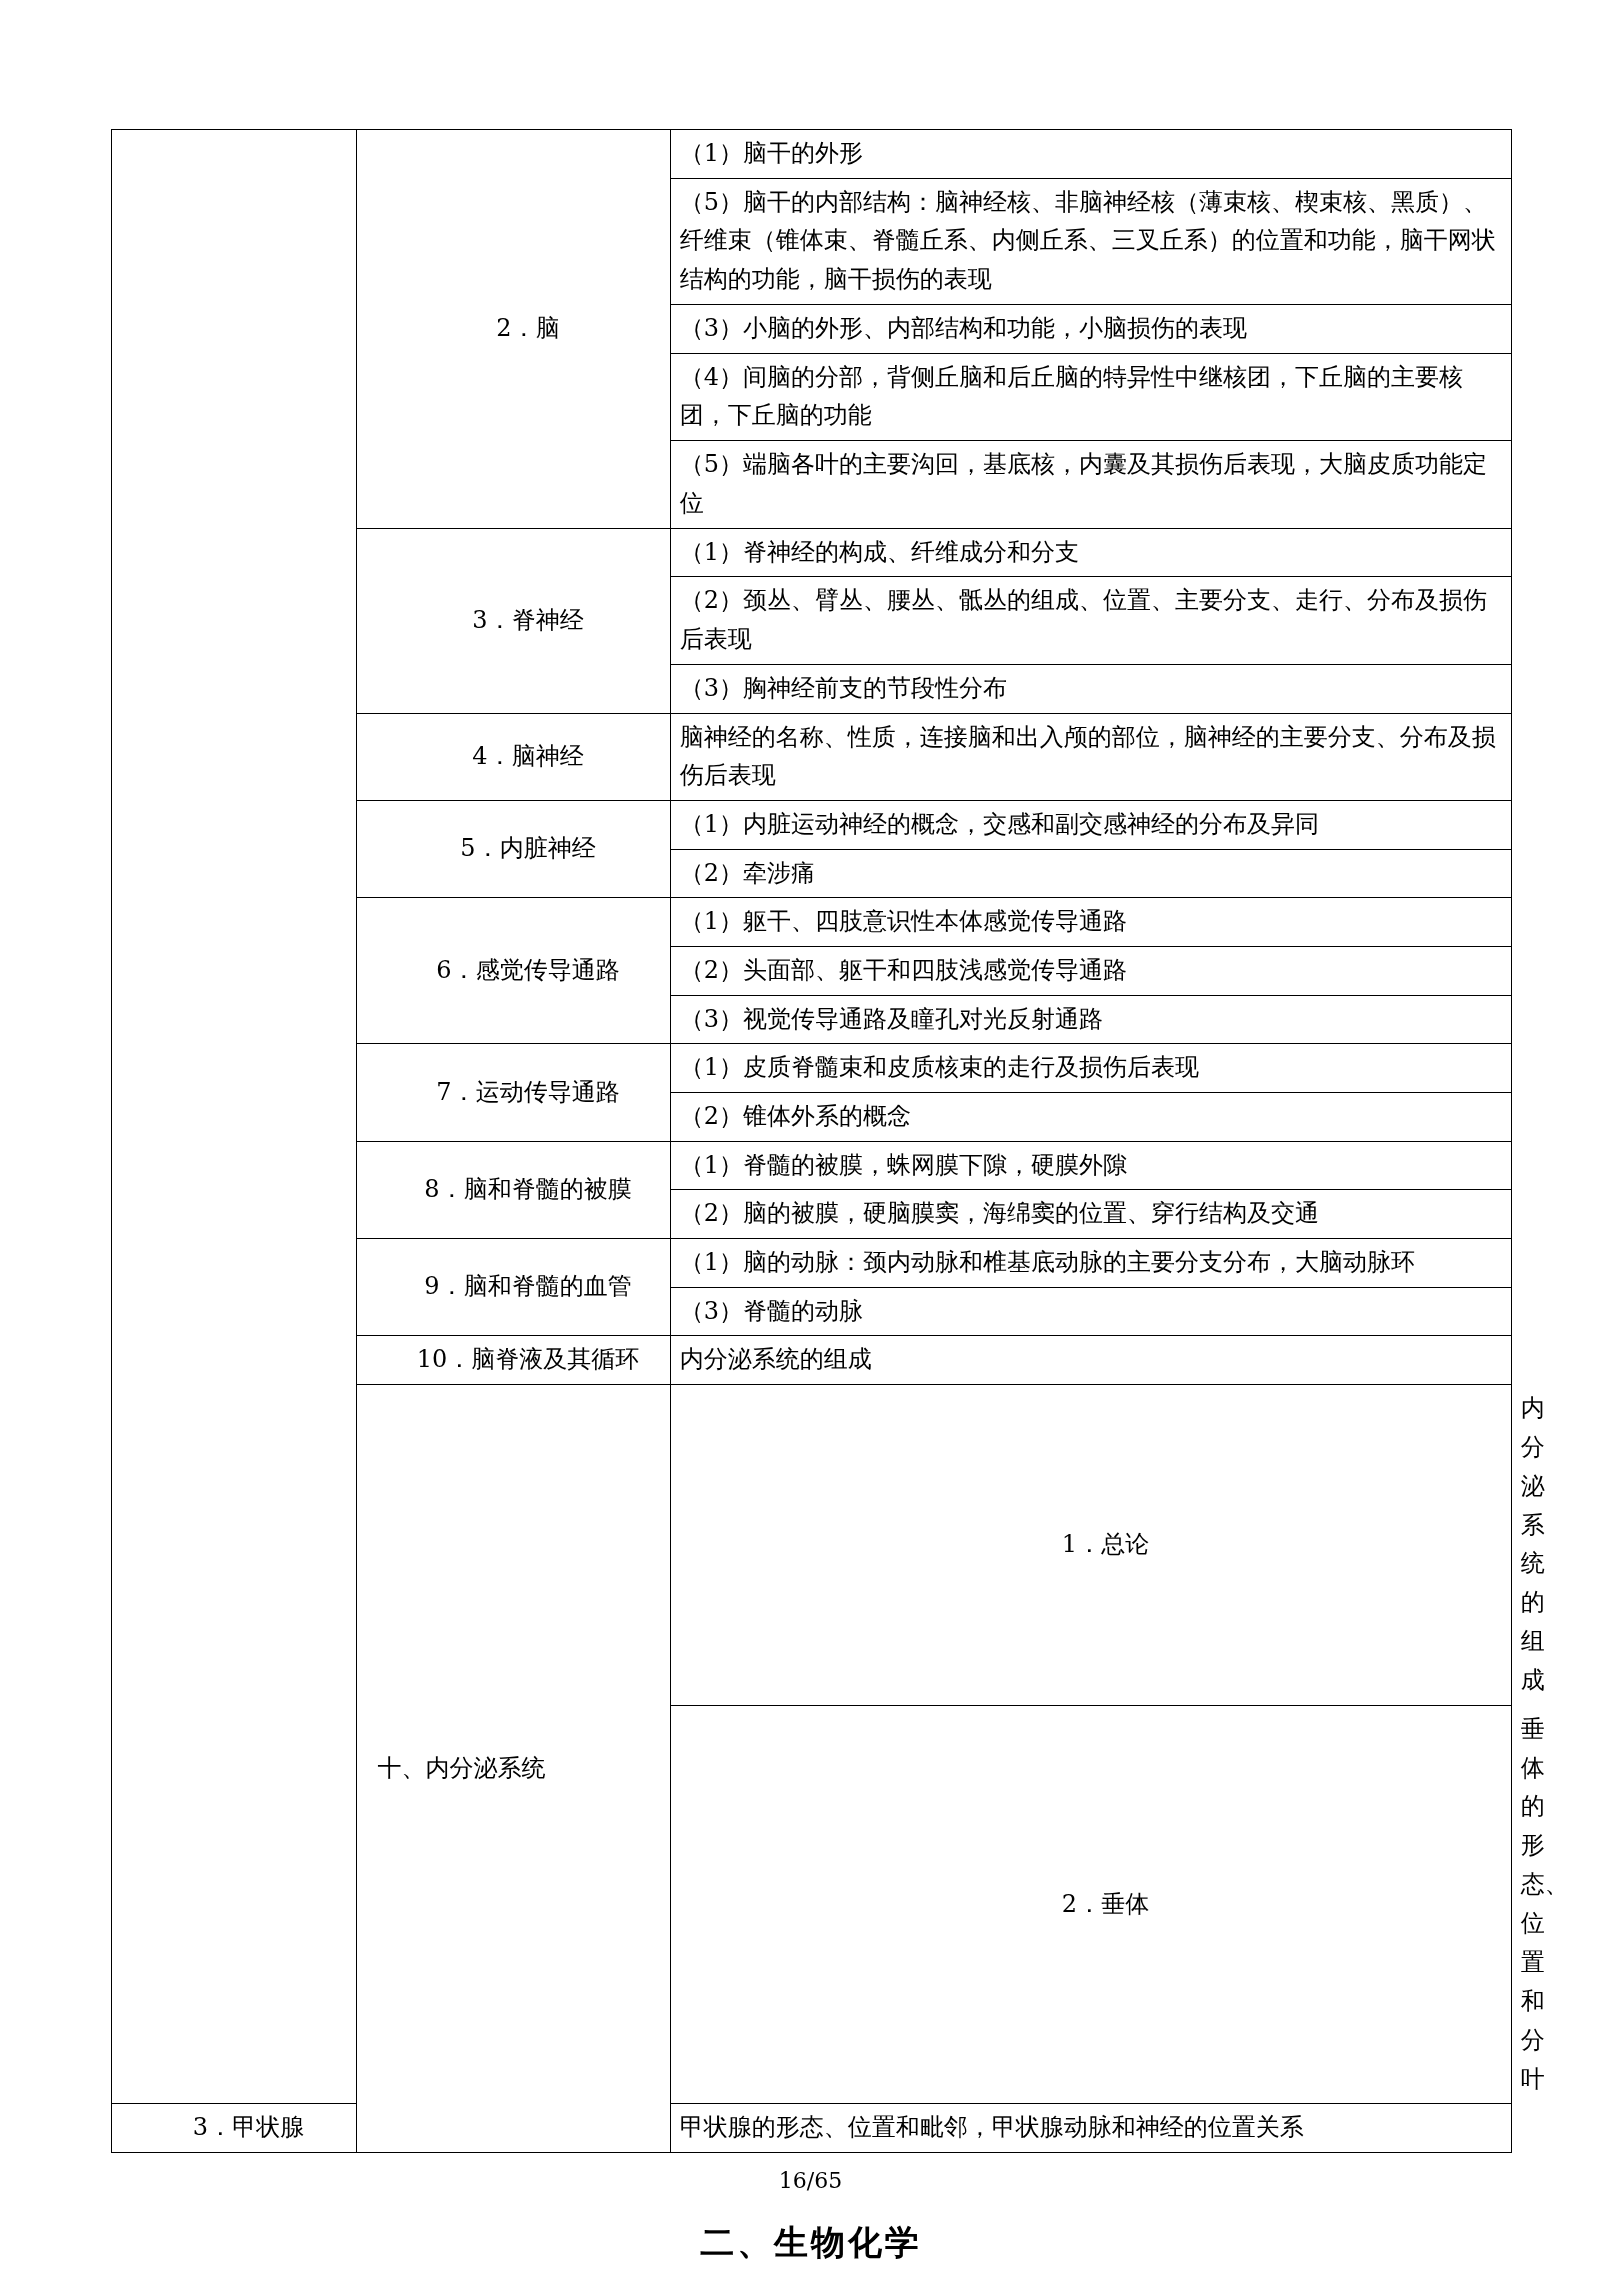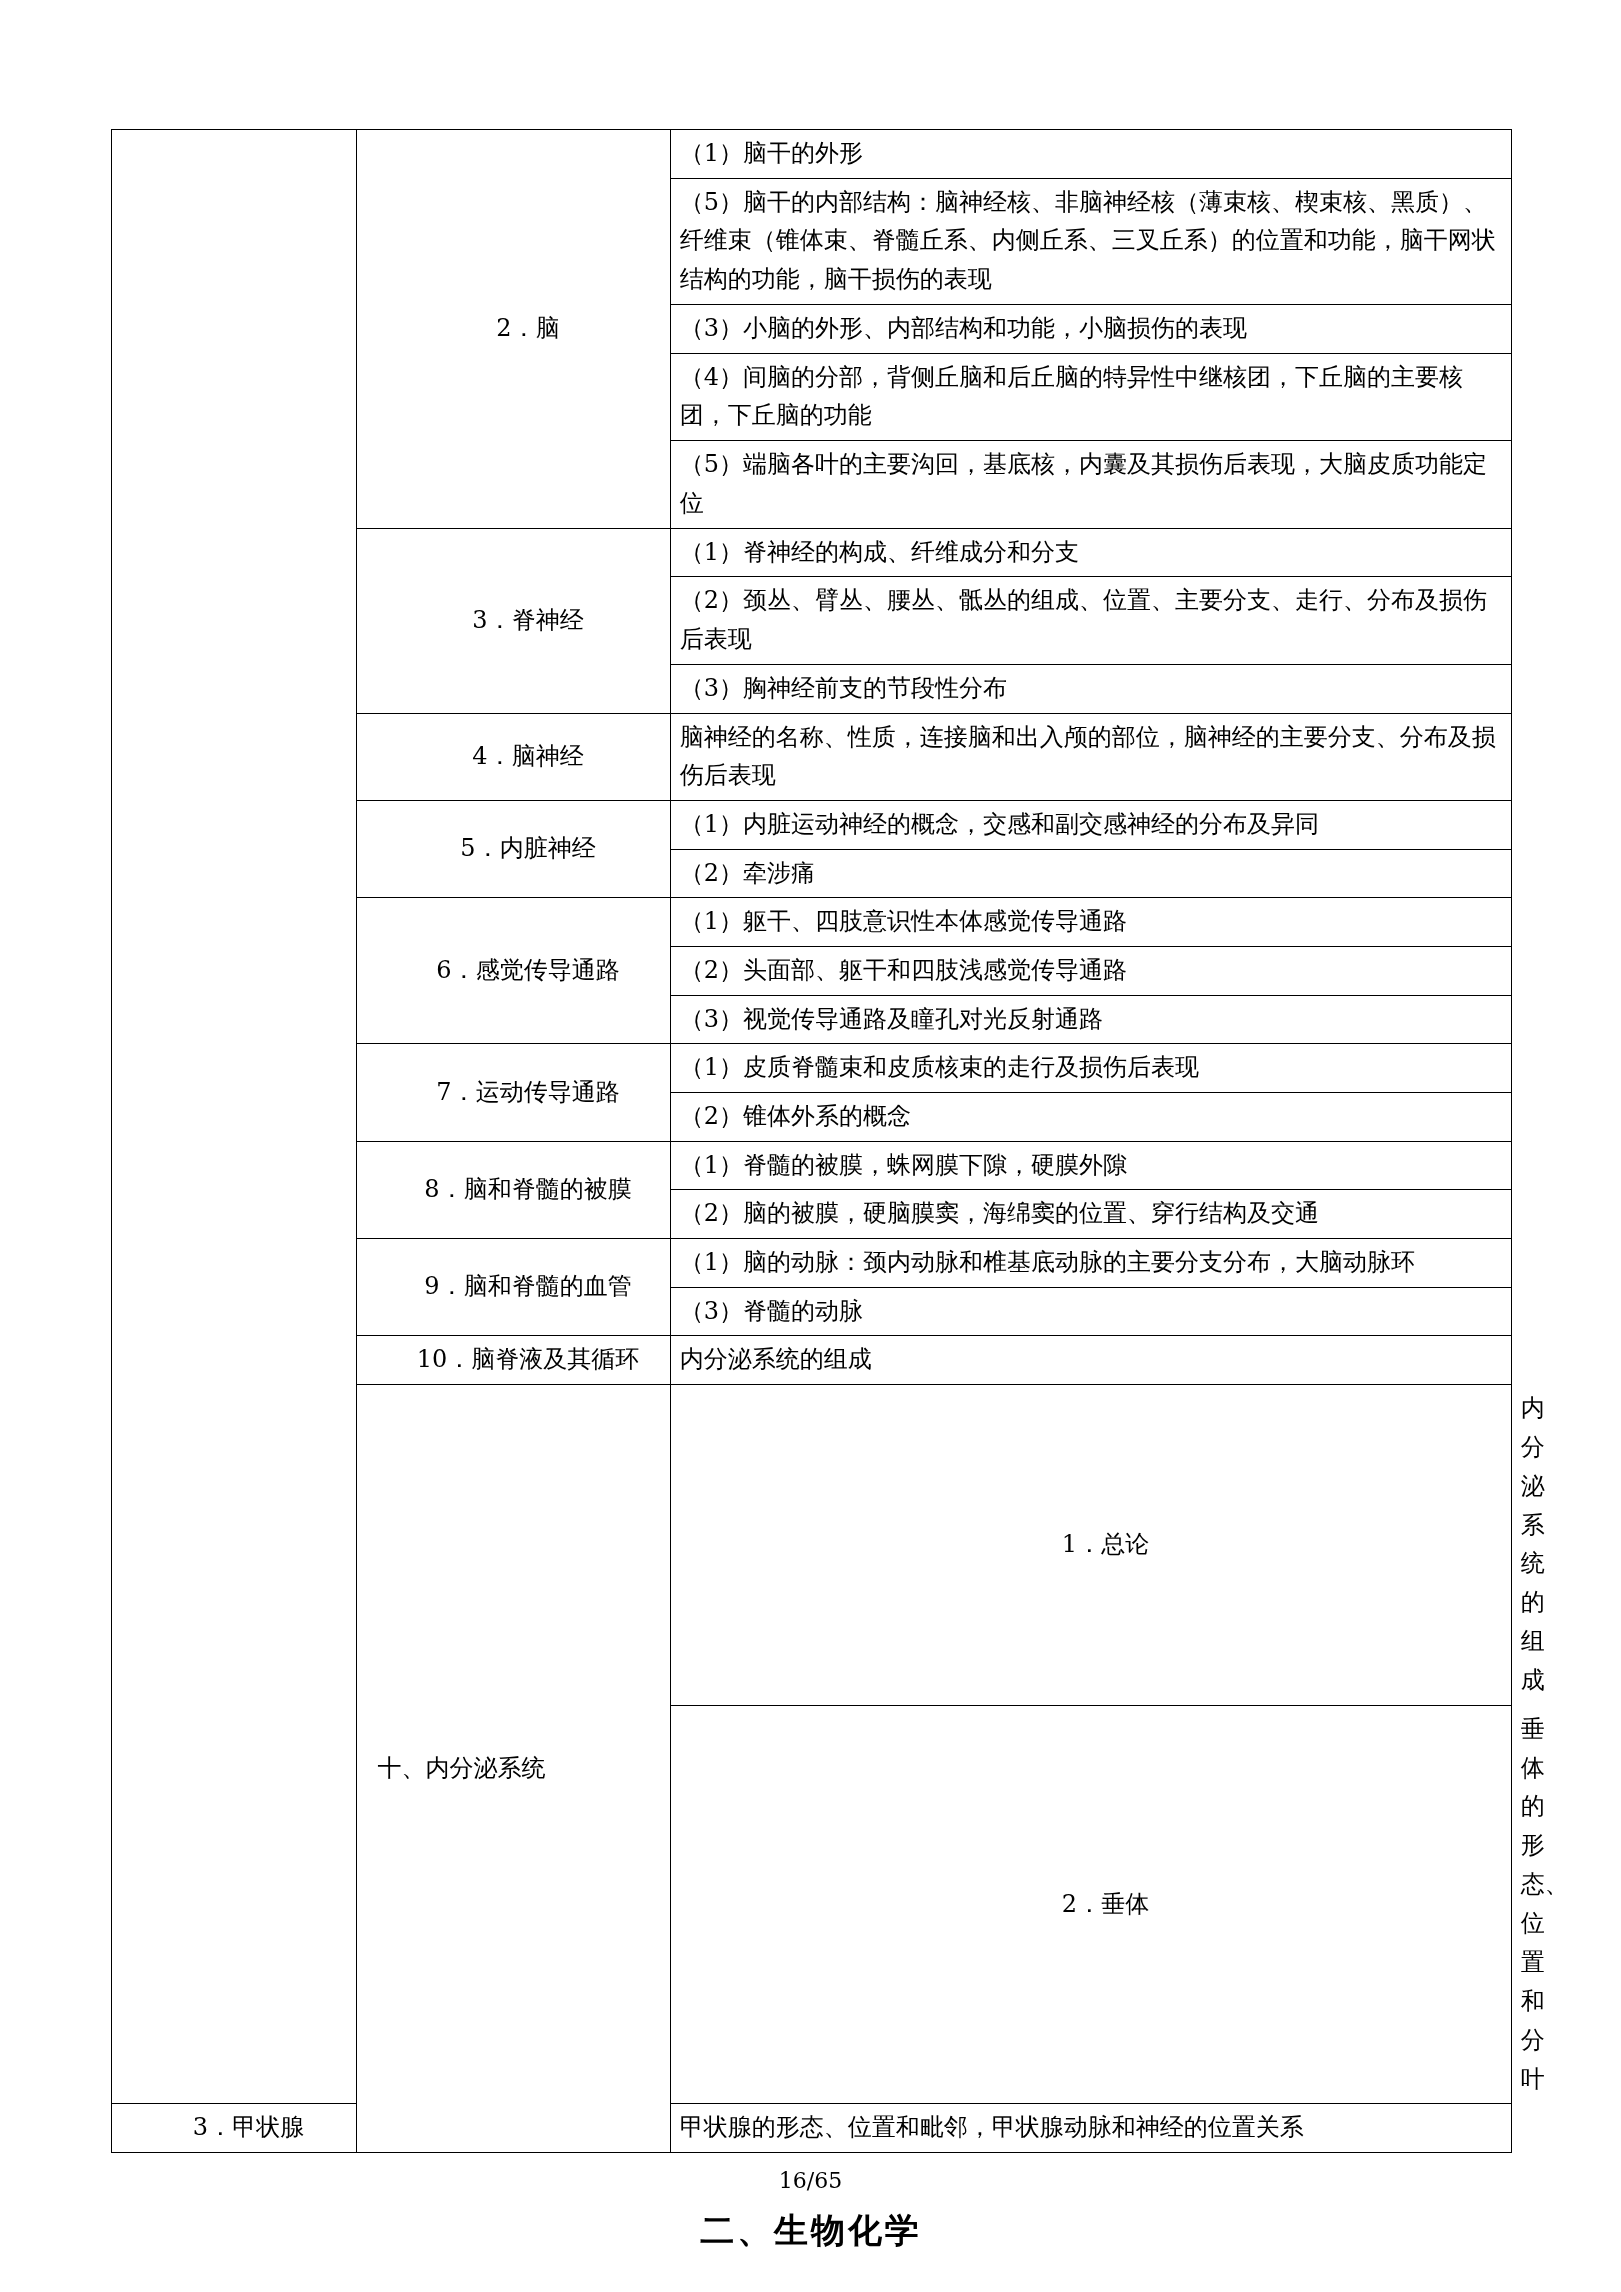--- a/index.html
+++ b/index.html
@@ -67,21 +67,21 @@
   td.point {
     vertical-align: middle;
     text-align: left;
   }
 
   .section-title {
     text-align: center;
     font-size: 34px;
     font-weight: bold;
     letter-spacing: 2.9px;
-    margin: 4px;
+    margin: 16px;
     padding: 0;
   }
 
   .spacer-a { height: 51px; }
   .spacer-b { height: 55px; }
 
   .footer {
     position: absolute;
     left: 0;
     right: 0;

